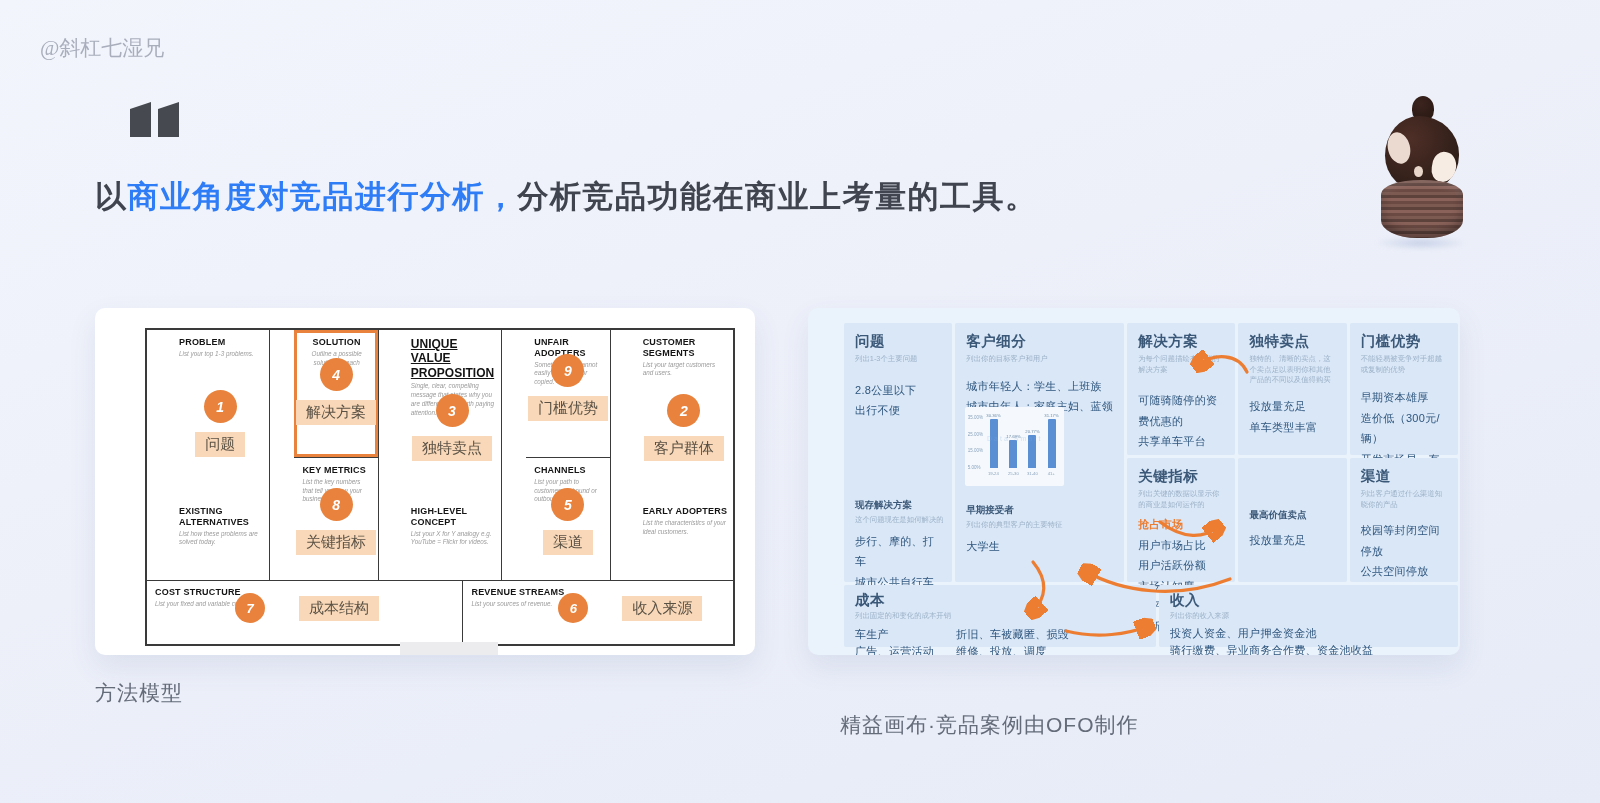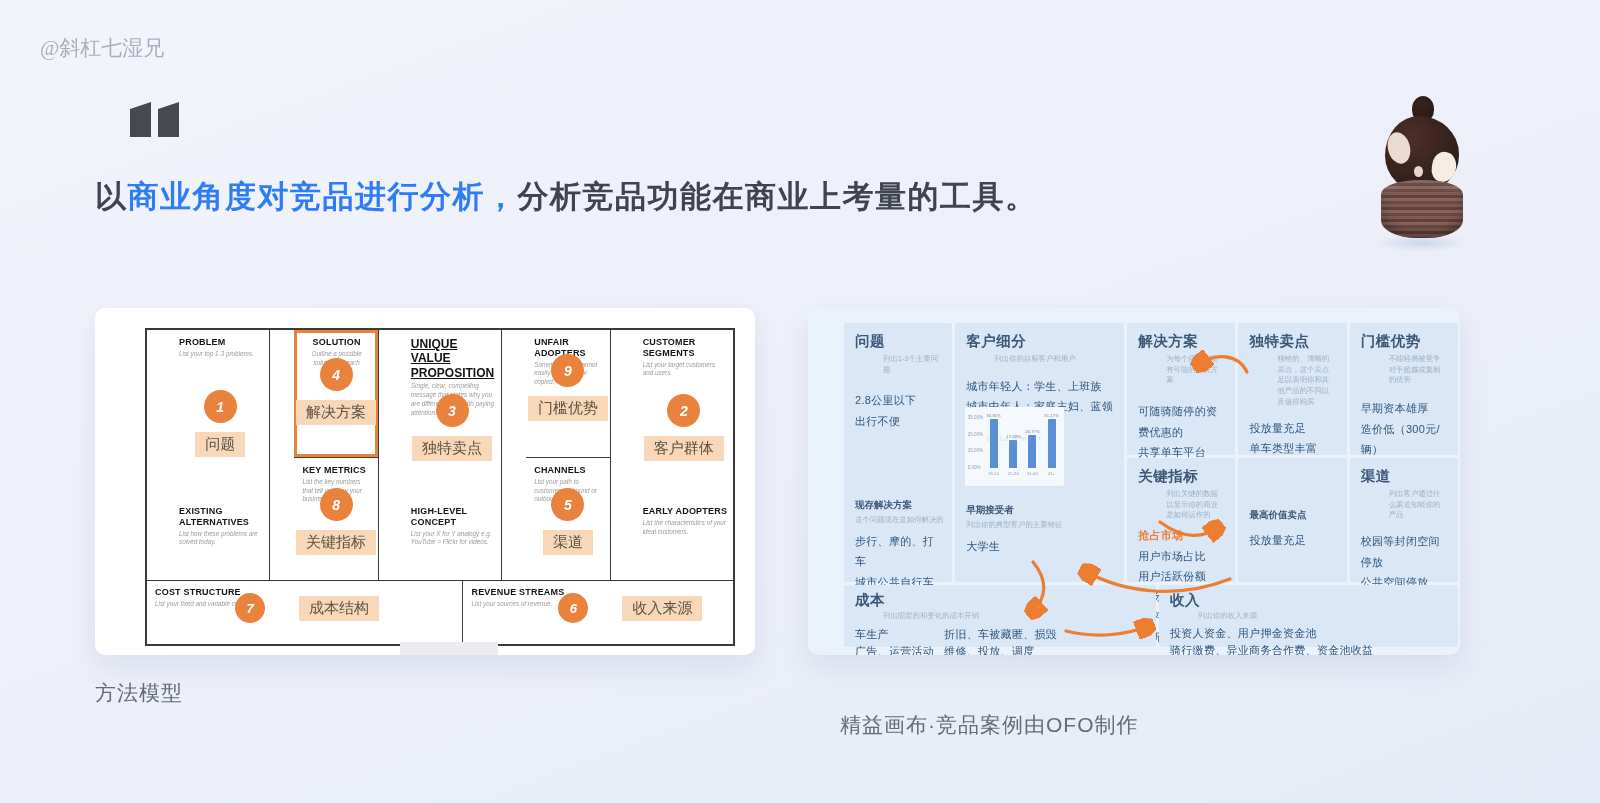--- a/index.html
+++ b/index.html
@@ -72,29 +72,29 @@
   .hstack .num { width:30px; height:30px; font-size:13px; }
   .gray-box { position:absolute; left:305px; top:334px; width:98px; height:13px; background:#ececee; }
 
   
   .rc { position:absolute; left:36px; top:15px; width:614px; }
   .rc-top { display:grid; grid-template-columns:repeat(5,1fr); grid-template-rows:132px 124px; gap:3px; }
   .rc-bottom { display:flex; gap:3px; height:62px; margin-top:3px; }
   .rcell { background:#d9e7f7; border-radius:2px; padding:9px 11px; position:relative; }
   .span2 { grid-row:1/3; }
   .rc-h { font-size:14.5px; font-weight:bold; color:#3b5878; letter-spacing:.5px; }
-  .rc-sub { font-size:7.4px; color:#9db2c8; margin-top:3px; line-height:1.45;margin-left:28px; }
+  .rc-sub { font-size:7.4px; color:#9db2c8; margin-top:3px; line-height:1.45; }
   .rc-body { margin-top:15px; }
   .rc-line { font-size:11px; color:#2f567e; line-height:1.85; letter-spacing:.3px; }
   .rc-subh { font-size:9.5px; font-weight:bold; color:#3b5878; }
   .rc-subsub { font-size:7.4px; color:#9db2c8; margin-top:3px; }
   .orange { color:#ED7D31; font-weight:bold; }
   .alt-block { position:absolute; left:11px; right:8px; top:176px; }
   .mid-block { margin-top:42px; }
-  .cost-cols { display:flex; gap:10px; margin-top:4px; }
+  .cost-cols { display:flex; gap:22px; margin-top:4px; }
   .cellw1 { width:312px; } .cellw2 { flex:1; }
 
   
   .mini-chart { position:absolute; left:10px; top:84px; width:99px; height:79px; background:#f5f9fd;
     border-radius:2px; padding:5px 3px 3px 2px; display:flex; overflow:hidden; }
   .chart-wm { position:absolute; left:0; right:0; top:28px; text-align:center; font-size:7px; letter-spacing:2px;
     color:#7ba7d9; opacity:.3; }
   .yaxis { display:flex; flex-direction:column; justify-content:space-between; height:56px; margin-top:2px; }
   .yaxis span { font-size:5px; color:#8aa3bd; transform:scale(.9); }
   .bars { flex:1; display:flex; justify-content:space-around; align-items:flex-end; height:64px; }

